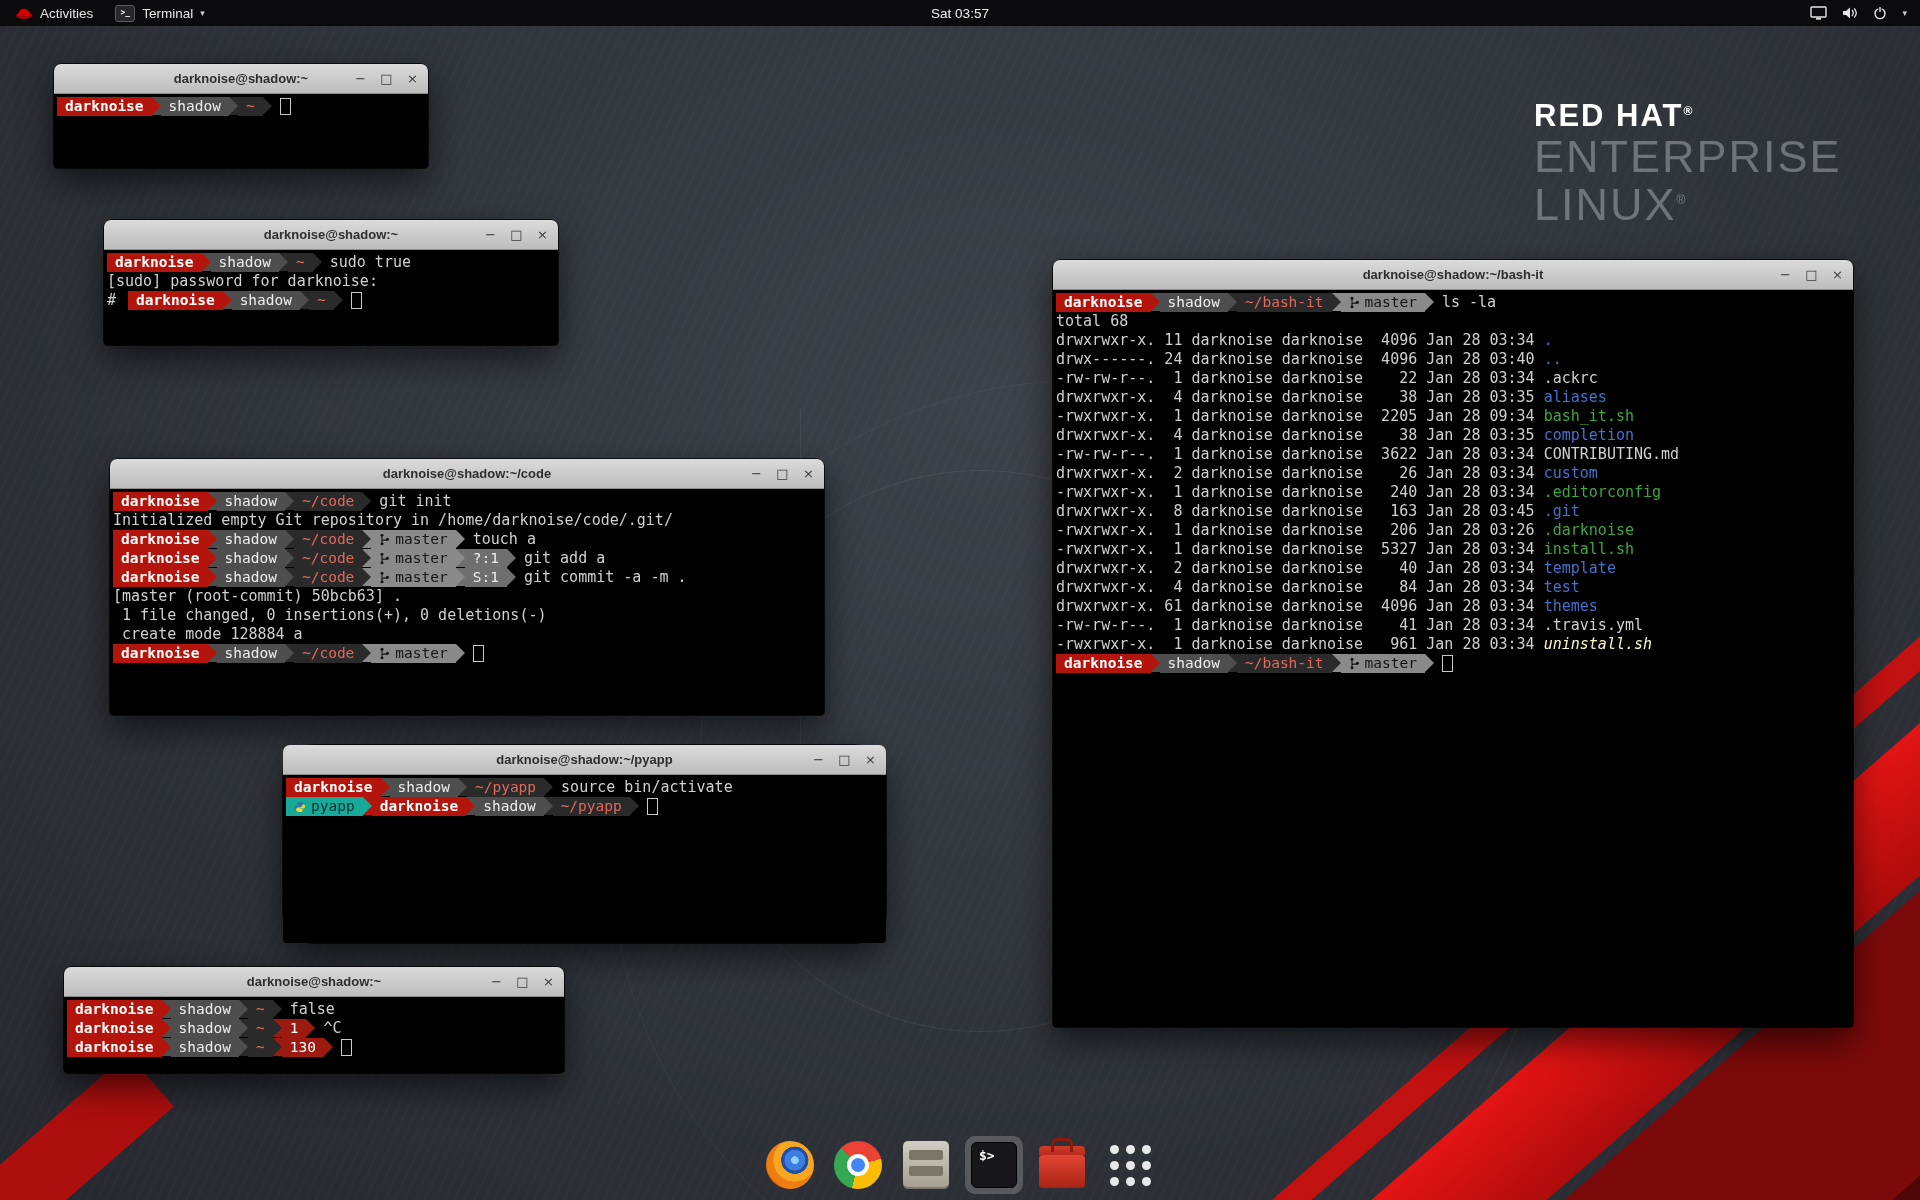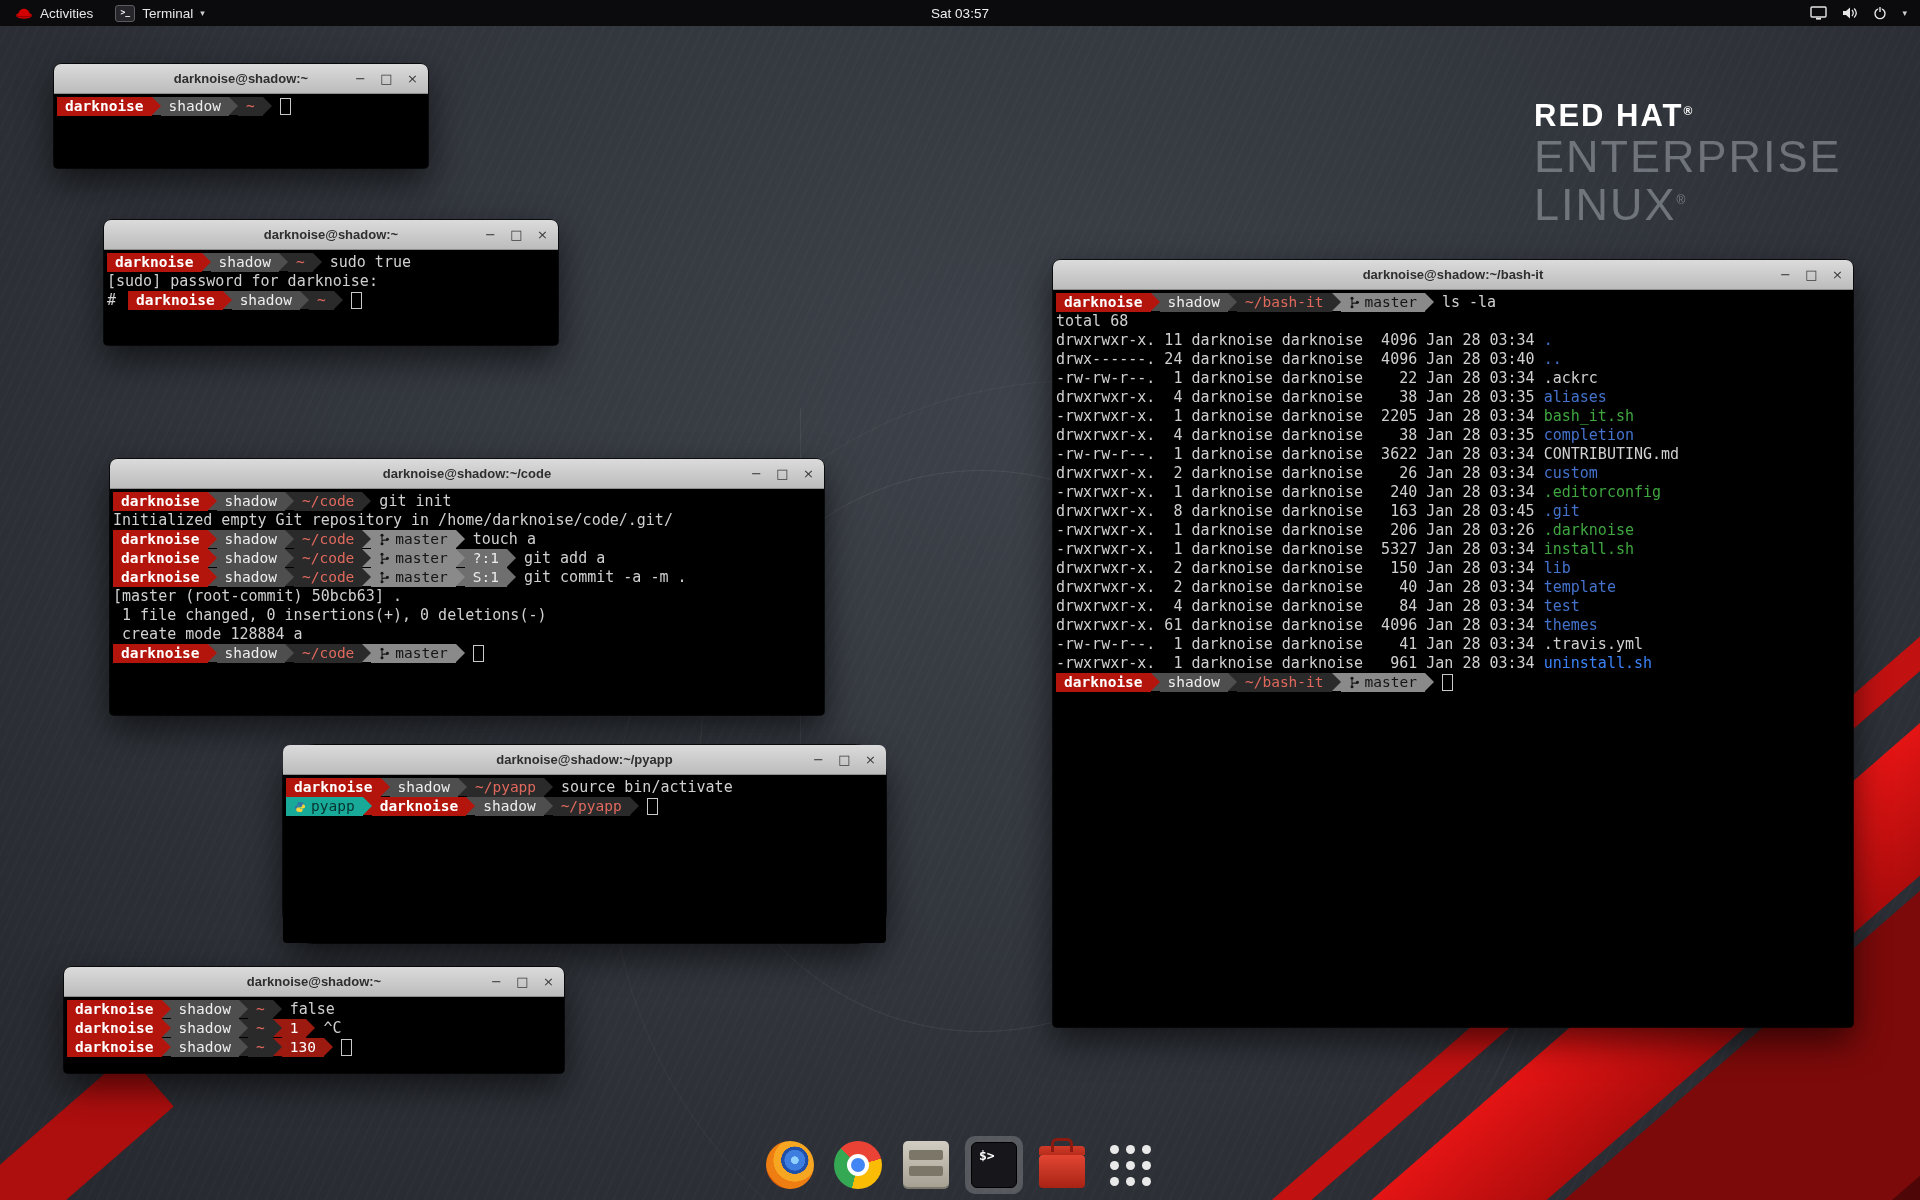--- a/index.html
+++ b/index.html
@@ -271,34 +271,33 @@
                 <circle cx="3" cy="2.2" r="1.5" fill="currentColor"></circle>
                 <circle cx="3" cy="10.8" r="1.5" fill="currentColor"></circle>
                 <circle cx="8.4" cy="6.3" r="1.5" fill="currentColor"></circle>
                 <path d="M3 3.5v6 M3 8.6c0-3.2 5.4 0 5.4-2.3" stroke="currentColor" stroke-width="1.1" fill="none"></path>
               </svg></span><span>master</span></span><span class="arrow" style="border-left-color: rgb(138, 138, 138); background-color: transparent;"></span><span class="cmd">ls -la</span></div>
         <div class="line out"><span>total 68</span></div>
         <div class="line out"><span>drwxrwxr-x. 11 darknoise darknoise  4096 Jan 28 03:34 </span><span style="color: rgb(68, 114, 204);">.</span></div>
         <div class="line out"><span>drwx------. 24 darknoise darknoise  4096 Jan 28 03:40 </span><span style="color: rgb(68, 114, 204);">..</span></div>
         <div class="line out"><span>-rw-rw-r--.  1 darknoise darknoise    22 Jan 28 03:34 </span><span>.ackrc</span></div>
         <div class="line out"><span>drwxrwxr-x.  4 darknoise darknoise    38 Jan 28 03:35 </span><span style="color: rgb(68, 114, 204);">aliases</span></div>
-        <div class="line out"><span>-rwxrwxr-x.  1 darknoise darknoise  2205 Jan 28 03:34 </span><span style="color: rgb(63, 166, 64);">bash_it.sh</span></div>
+        <div class="line out"><span>-rwxrwxr-x.  1 darknoise darknoise  2205 Jan 28 09:34 </span><span style="color: rgb(63, 166, 64);">bash_it.sh</span></div>
         <div class="line out"><span>drwxrwxr-x.  4 darknoise darknoise    38 Jan 28 03:35 </span><span style="color: rgb(68, 114, 204);">completion</span></div>
         <div class="line out"><span>-rw-rw-r--.  1 darknoise darknoise  3622 Jan 28 03:34 </span><span>CONTRIBUTING.md</span></div>
         <div class="line out"><span>drwxrwxr-x.  2 darknoise darknoise    26 Jan 28 03:34 </span><span style="color: rgb(68, 114, 204);">custom</span></div>
         <div class="line out"><span>-rwxrwxr-x.  1 darknoise darknoise   240 Jan 28 03:34 </span><span style="color: rgb(63, 166, 64);">.editorconfig</span></div>
         <div class="line out"><span>drwxrwxr-x.  8 darknoise darknoise   163 Jan 28 03:45 </span><span style="color: rgb(68, 114, 204);">.git</span></div>
         <div class="line out"><span>-rwxrwxr-x.  1 darknoise darknoise   206 Jan 28 03:26 </span><span style="color: rgb(63, 166, 64);">.darknoise</span></div>
         <div class="line out"><span>-rwxrwxr-x.  1 darknoise darknoise  5327 Jan 28 03:34 </span><span style="color: rgb(63, 166, 64);">install.sh</span></div>
-        <div class="line out"><span>drwxrwxr-x.  2 darknoise darknoise   150 Jan 28 03:34 </span><span style="color: rgb(68, 114, 204);">lib</span></div>
         <div class="line out"><span>drwxrwxr-x.  2 darknoise darknoise    40 Jan 28 03:34 </span><span style="color: rgb(68, 114, 204);">template</span></div>
         <div class="line out"><span>drwxrwxr-x.  4 darknoise darknoise    84 Jan 28 03:34 </span><span style="color: rgb(68, 114, 204);">test</span></div>
         <div class="line out"><span>drwxrwxr-x. 61 darknoise darknoise  4096 Jan 28 03:34 </span><span style="color: rgb(68, 114, 204);">themes</span></div>
         <div class="line out"><span>-rw-rw-r--.  1 darknoise darknoise    41 Jan 28 03:34 </span><span>.travis.yml</span></div>
-        <div class="line out"><span>-rwxrwxr-x.  1 darknoise darknoise   961 Jan 28 03:34 </span><span style="color: #3b82f6;">uninstall.sh</span></div>
+        <div class="line out"><span>-rwxrwxr-x.  1 darknoise darknoise   961 Jan 28 03:34 </span><span style="color: #fef9c3; font-style: italic;">uninstall.sh</span></div>
         <div class="line prompt"><span class="seg" style="background-color: rgb(179, 21, 12); color: rgb(255, 255, 255); font-weight: bold;"><span>darknoise</span></span><span class="arrow" style="border-left-color: rgb(179, 21, 12); background-color: rgb(78, 78, 78);"></span><span class="seg" style="background-color: rgb(78, 78, 78); color: rgb(238, 238, 238);"><span>shadow</span></span><span class="arrow" style="border-left-color: rgb(78, 78, 78); background-color: rgb(42, 42, 42);"></span><span class="seg" style="background-color: rgb(42, 42, 42); color: rgb(224, 105, 93);"><span>~/bash-it</span></span><span class="arrow" style="border-left-color: rgb(42, 42, 42); background-color: rgb(138, 138, 138);"></span><span class="seg" style="background-color: rgb(138, 138, 138); color: rgb(20, 20, 20);"><span class="seg-icon"><svg width="11" height="13" viewBox="0 0 11 13">
                 <circle cx="3" cy="2.2" r="1.5" fill="currentColor"></circle>
                 <circle cx="3" cy="10.8" r="1.5" fill="currentColor"></circle>
                 <circle cx="8.4" cy="6.3" r="1.5" fill="currentColor"></circle>
                 <path d="M3 3.5v6 M3 8.6c0-3.2 5.4 0 5.4-2.3" stroke="currentColor" stroke-width="1.1" fill="none"></path>
               </svg></span><span>master</span></span><span class="arrow" style="border-left-color: rgb(138, 138, 138); background-color: transparent;"></span><span class="cursor"></span></div>
       </div>
   </div>
 
   <div class="dock">

